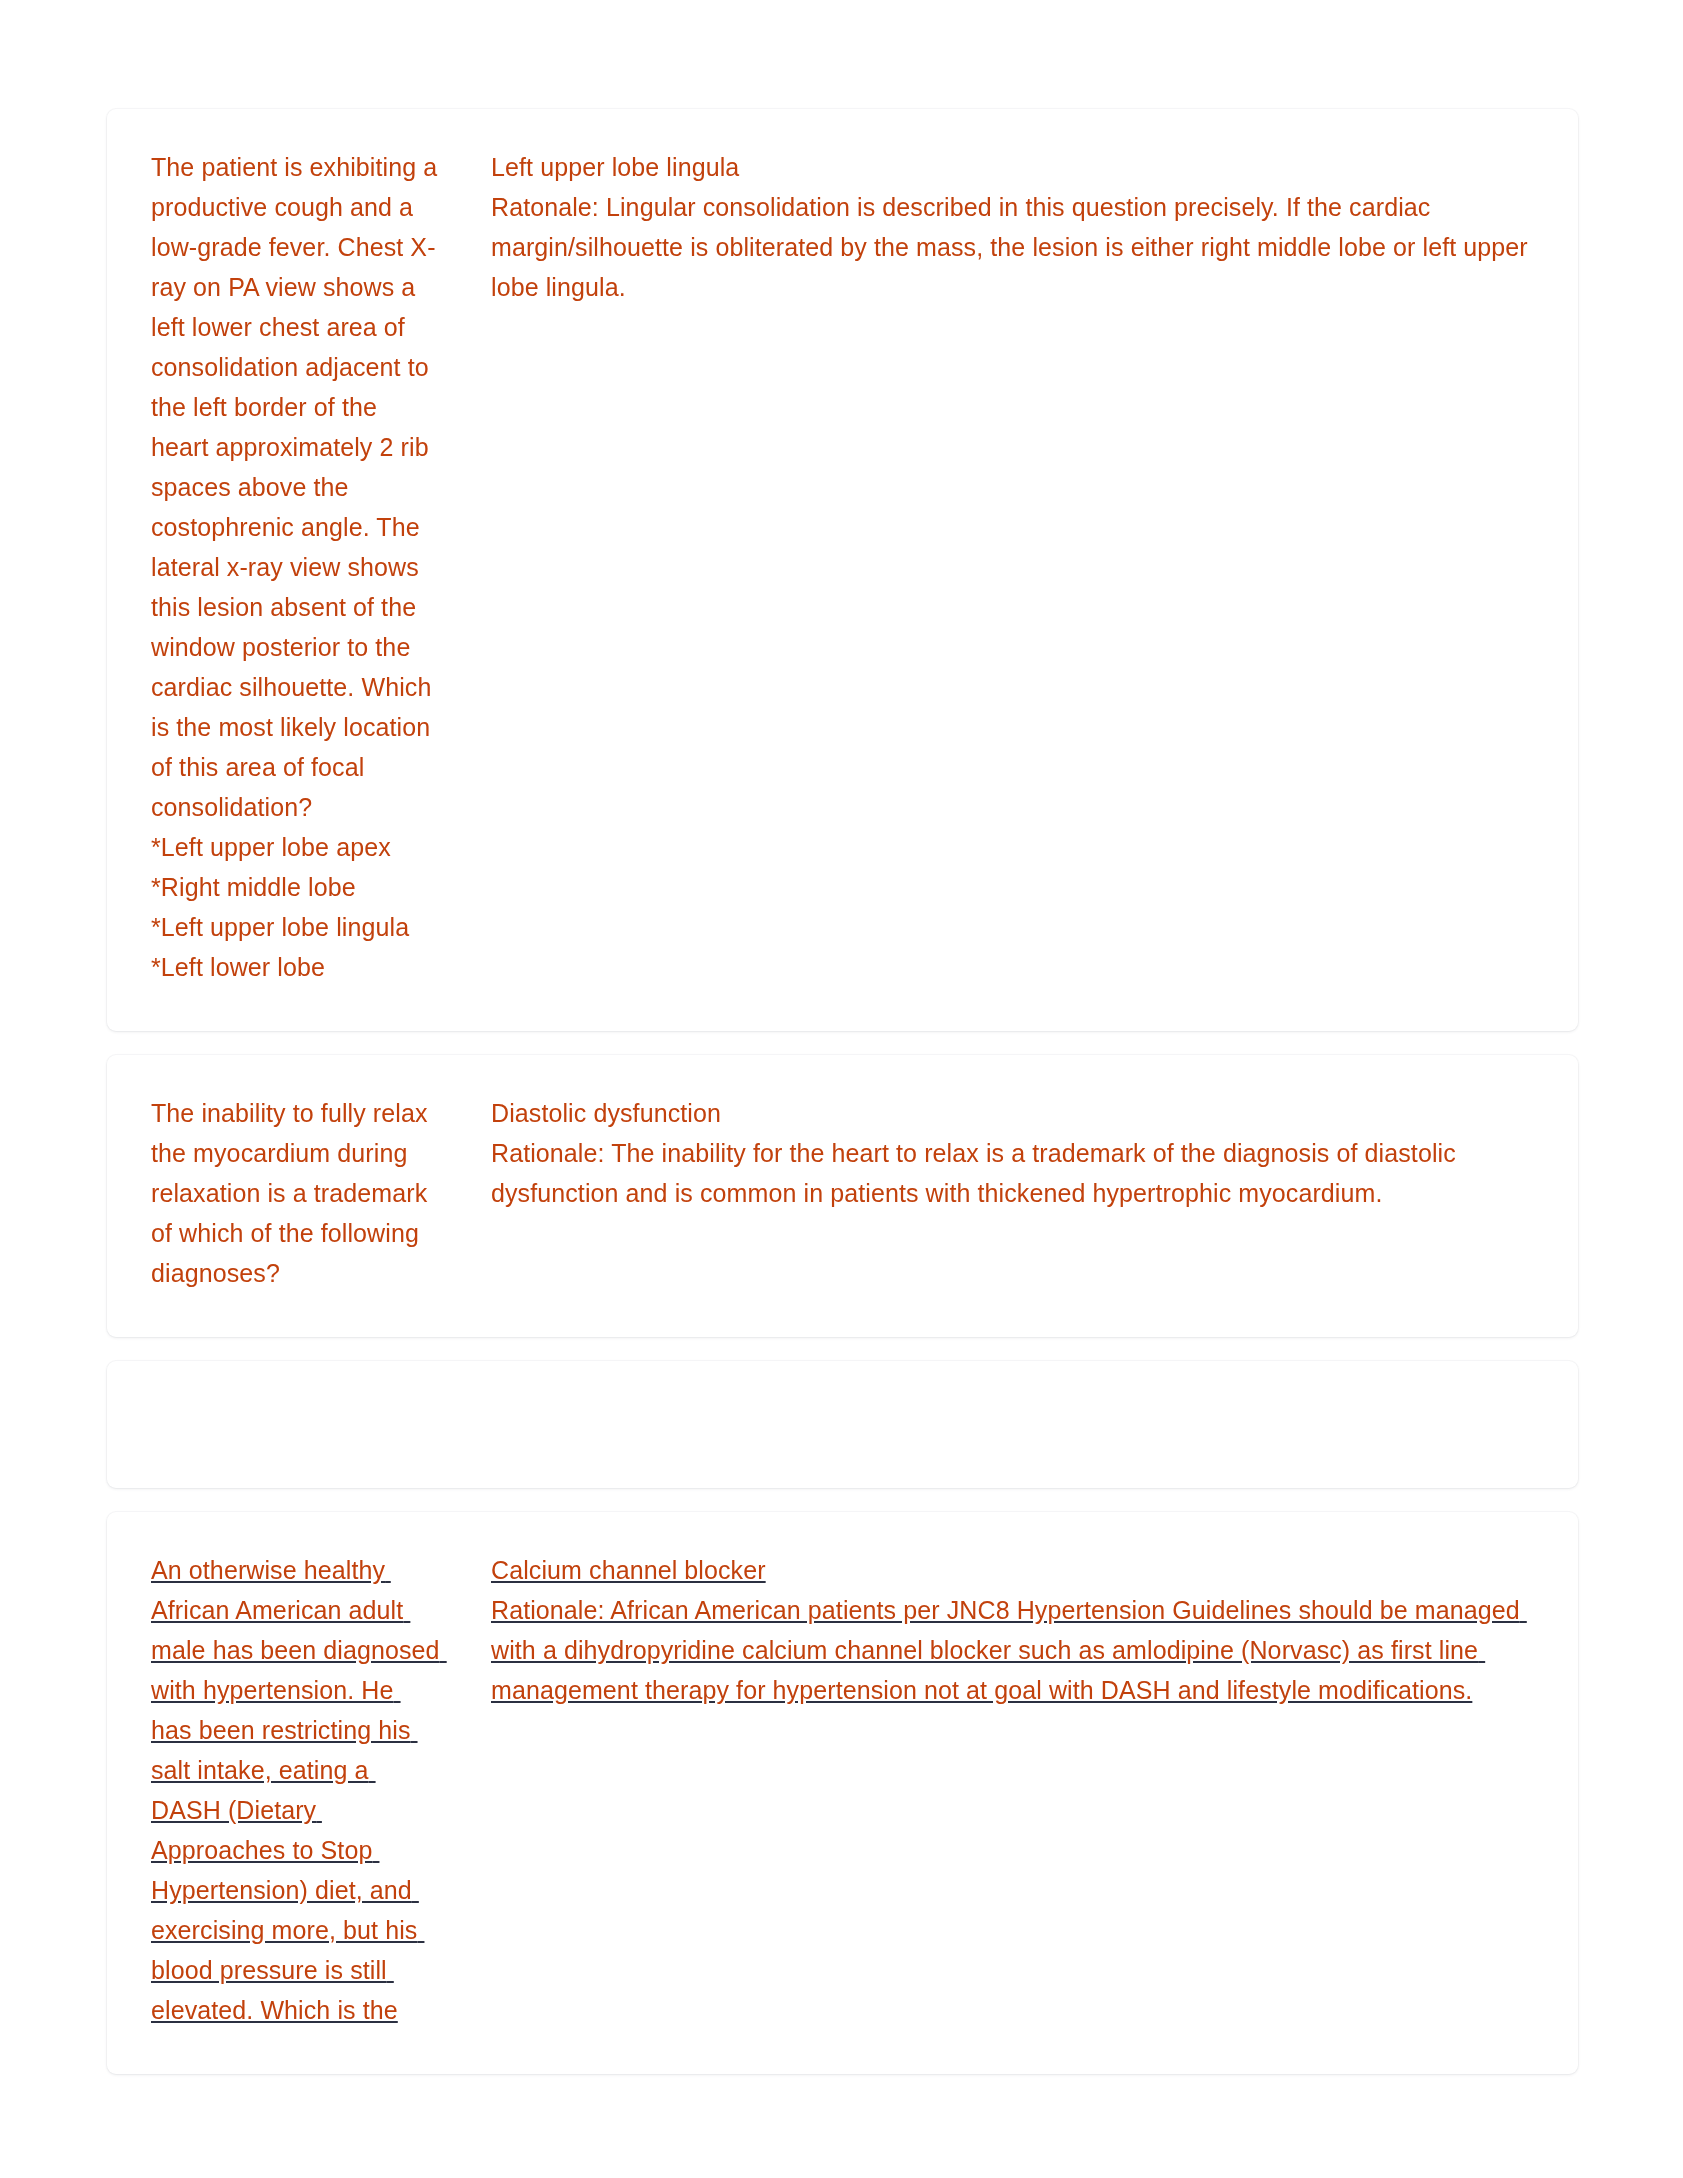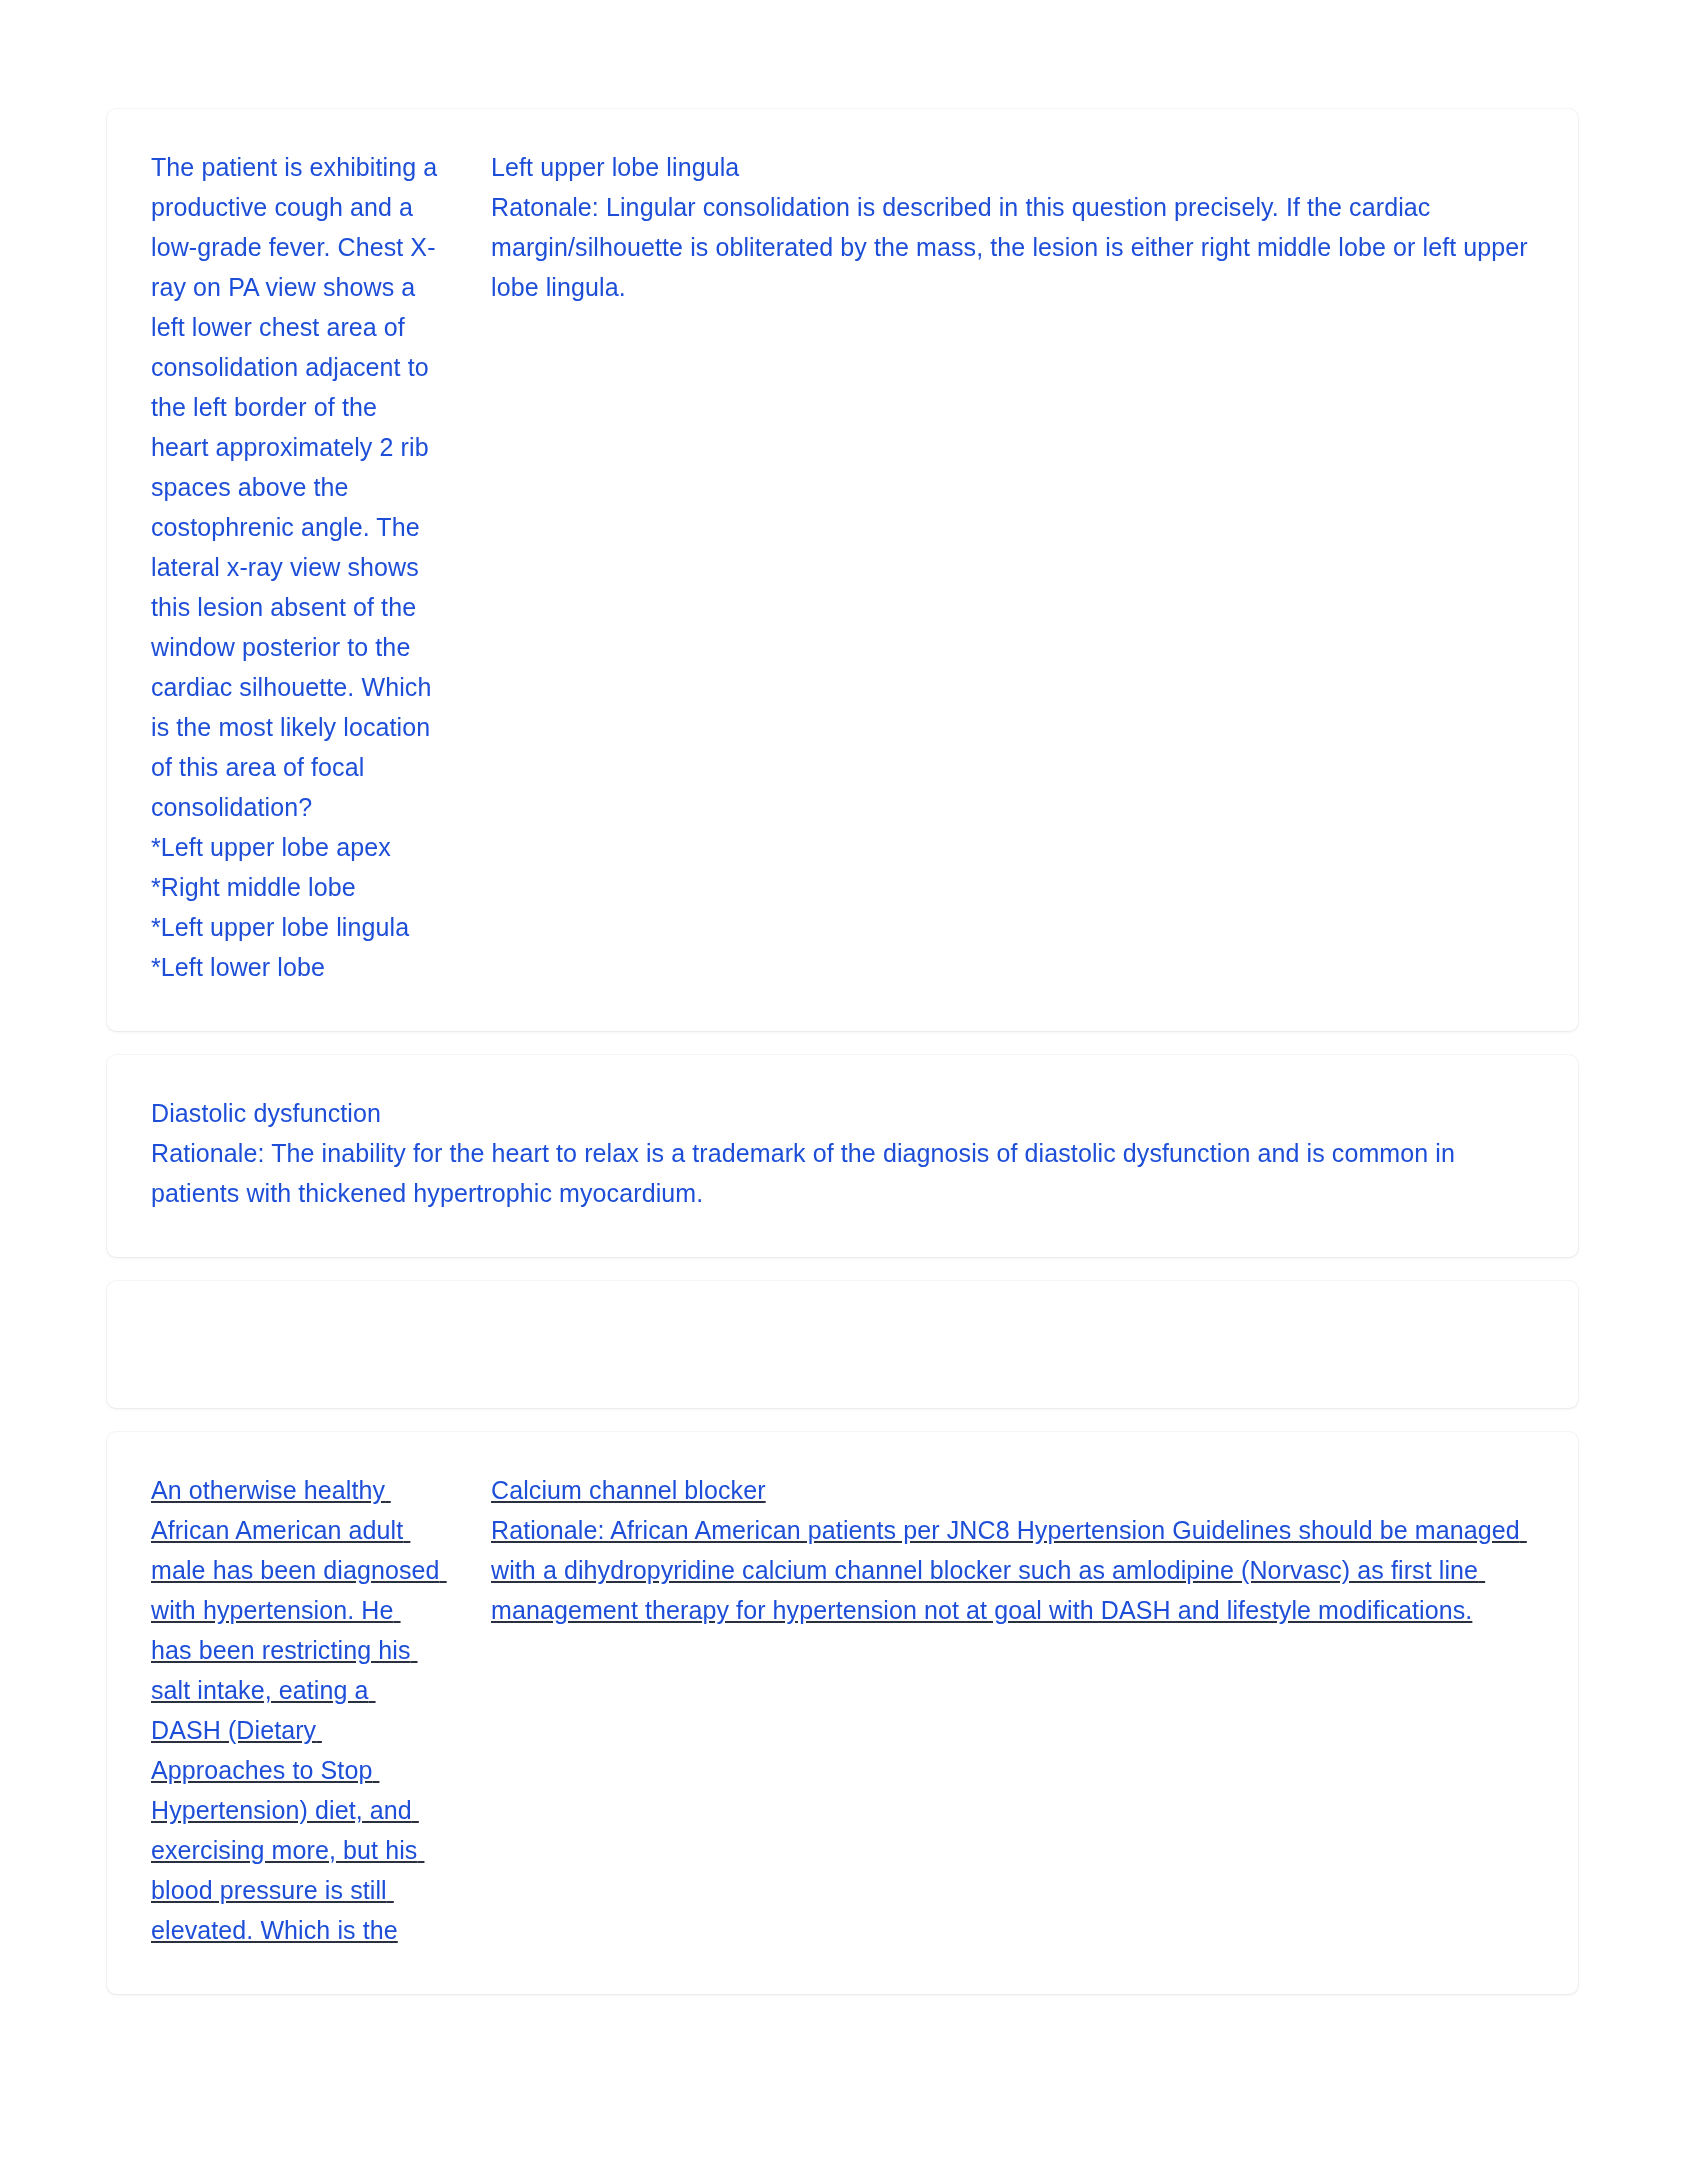--- a/index.html
+++ b/index.html
@@ -46,21 +46,21 @@
   .card.empty-card {
     min-height: 127px;
     padding: 38px 44px;
   }
 
   .col {
     font-size: 25px;
     line-height: 40px;
     letter-spacing: 0.1px;
     white-space: pre-wrap;
-    color: #1d4ed8;
+    color: #c2410c;
   }
 
   .col-question {
     width: 289px;
     flex: 0 0 289px;
     margin-right: 51px;
   }
 
   .col-answer {
     flex: 1 1 auto;
@@ -82,20 +82,21 @@
       <div class="col col-question">The patient is exhibiting a productive cough and a low-grade fever. Chest X-ray on PA view shows a left lower chest area of consolidation adjacent to the left border of the heart approximately 2 rib spaces above the costophrenic angle. The lateral x-ray view shows this lesion absent of the window posterior to the cardiac silhouette. Which is the most likely location of this area of focal consolidation?
 *Left upper lobe apex
 *Right middle lobe
 *Left upper lobe lingula
 *Left lower lobe</div>
       <div class="col col-answer">Left upper lobe lingula
 Ratonale: Lingular consolidation is described in this question precisely. If the cardiac margin/silhouette is obliterated by the mass, the lesion is either right middle lobe or left upper lobe lingula.</div>
     </div>
 
     <div class="card">
+      <div class="col col-question">The inability to fully relax the myocardium during relaxation is a trademark of which of the following diagnoses?</div>
       <div class="col col-answer">Diastolic dysfunction
 Rationale: The inability for the heart to relax is a trademark of the diagnosis of diastolic dysfunction and is common in patients with thickened hypertrophic myocardium.</div>
     </div>
 
     <div class="card empty-card">
       <div class="col col-question"></div>
       <div class="col col-answer"></div>
     </div>
 
     <div class="card card-last">

